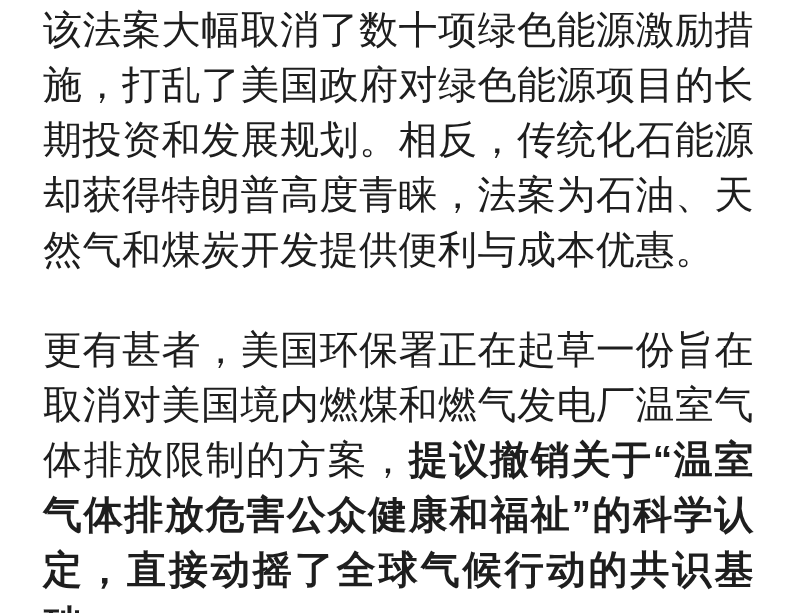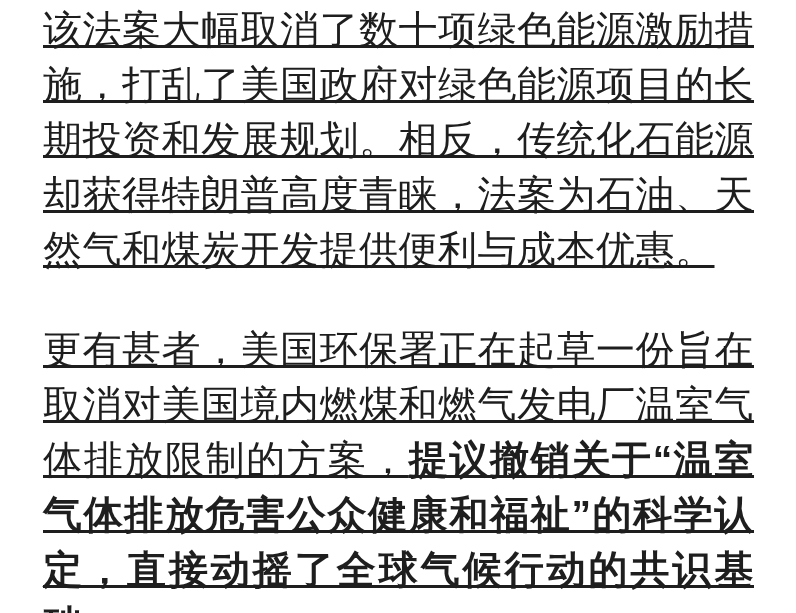--- a/index.html
+++ b/index.html
@@ -23,21 +23,20 @@
     text-align: justify;
     text-justify: inter-ideograph;
     color: #1e1e1e;
   }
   .para {
     margin: 0 0 45px 0;
     word-break: break-all;
   }
   .seg {
     font-weight: 400;
-    text-decoration: underline;
   }
   .seg.bold {
     font-weight: 700;
   }
 </style>
 </head>
 <body style="background: rgb(255, 255, 255);">
 
 <main class="article" style="color: rgb(30, 30, 30);">
     <p class="para"><span class="seg">该法案大幅取消了数十项绿色能源激励措施，打乱了美国政府对绿色能源项目的长期投资和发展规划。相反，传统化石能源却获得特朗普高度青睐，法案为石油、天然气和煤炭开发提供便利与成本优惠。</span></p>

